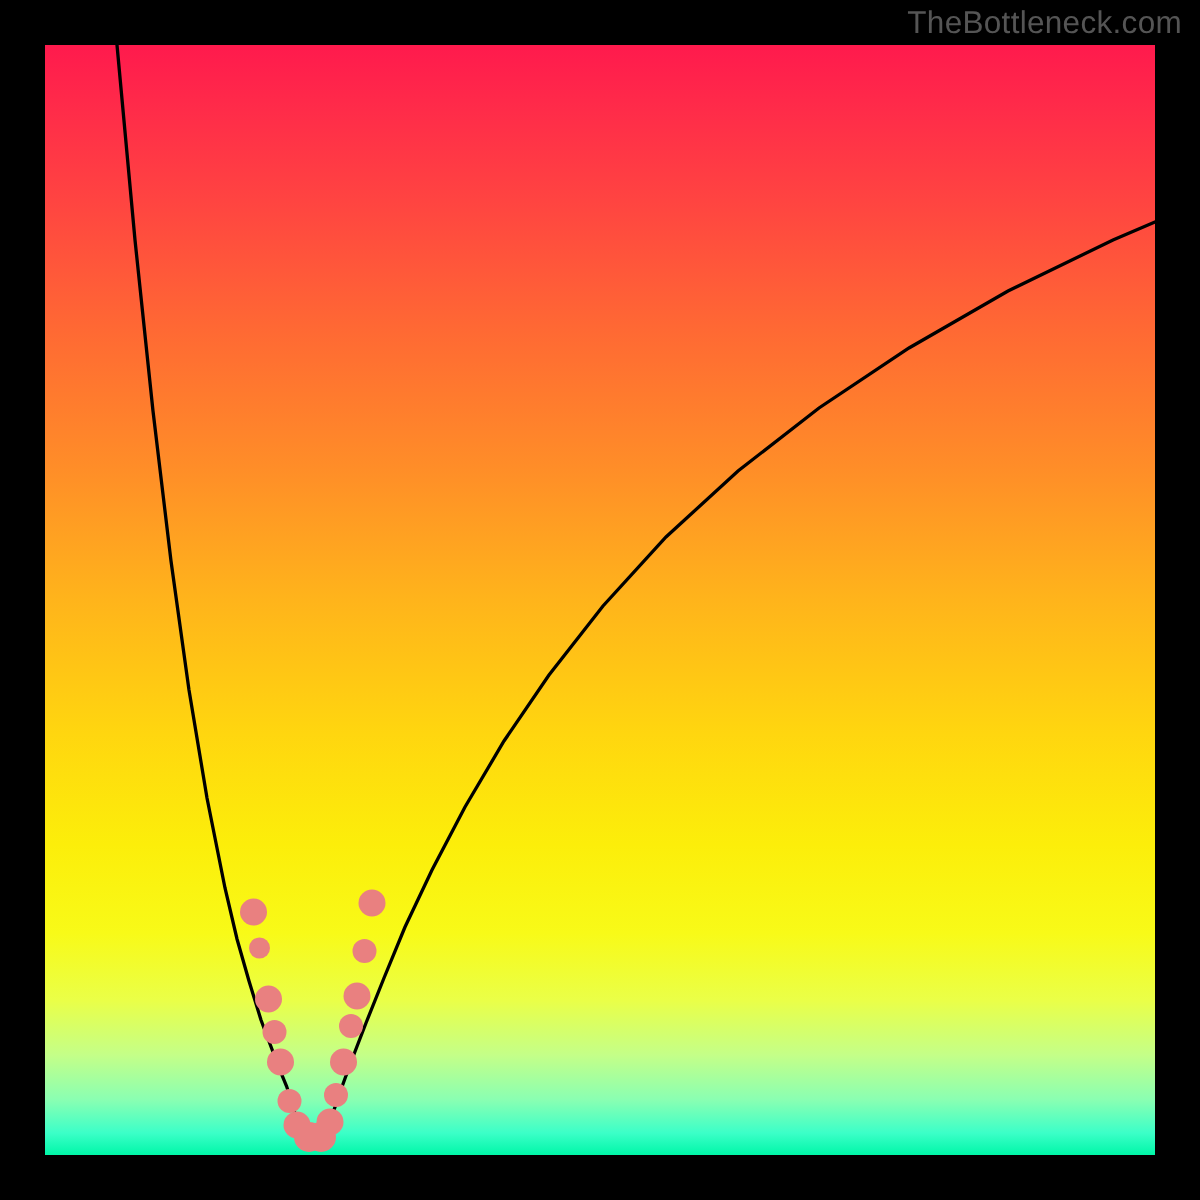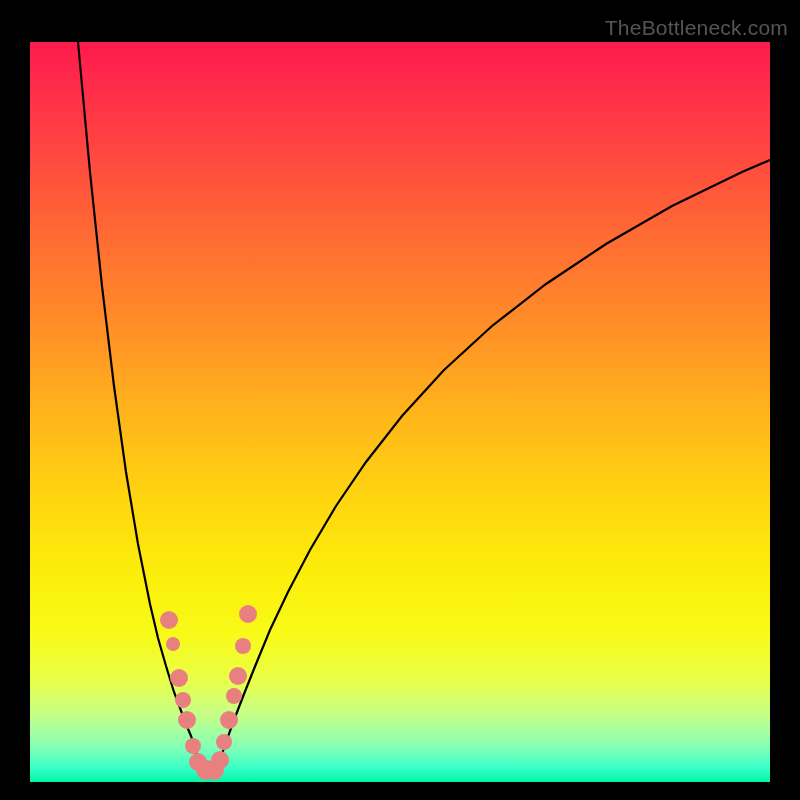--- a/index.html
+++ b/index.html
@@ -6,21 +6,21 @@
     margin: 0;
     padding: 0;
     width: 800px;
     height: 800px;
     overflow: hidden;
     background: #000;
     font-family: Arial, Helvetica, sans-serif;
   }
   .frame {
     position: absolute;
-    left: 0; top: 12px;
+    left: 0; top: 0;
     width: 800px; height: 612px;
     background: #000;
   }
   .plot-area {
     position: absolute;
     left: 30px;
     top: 30px;
     width: 740px;
     height: 740px;
     overflow: hidden;

